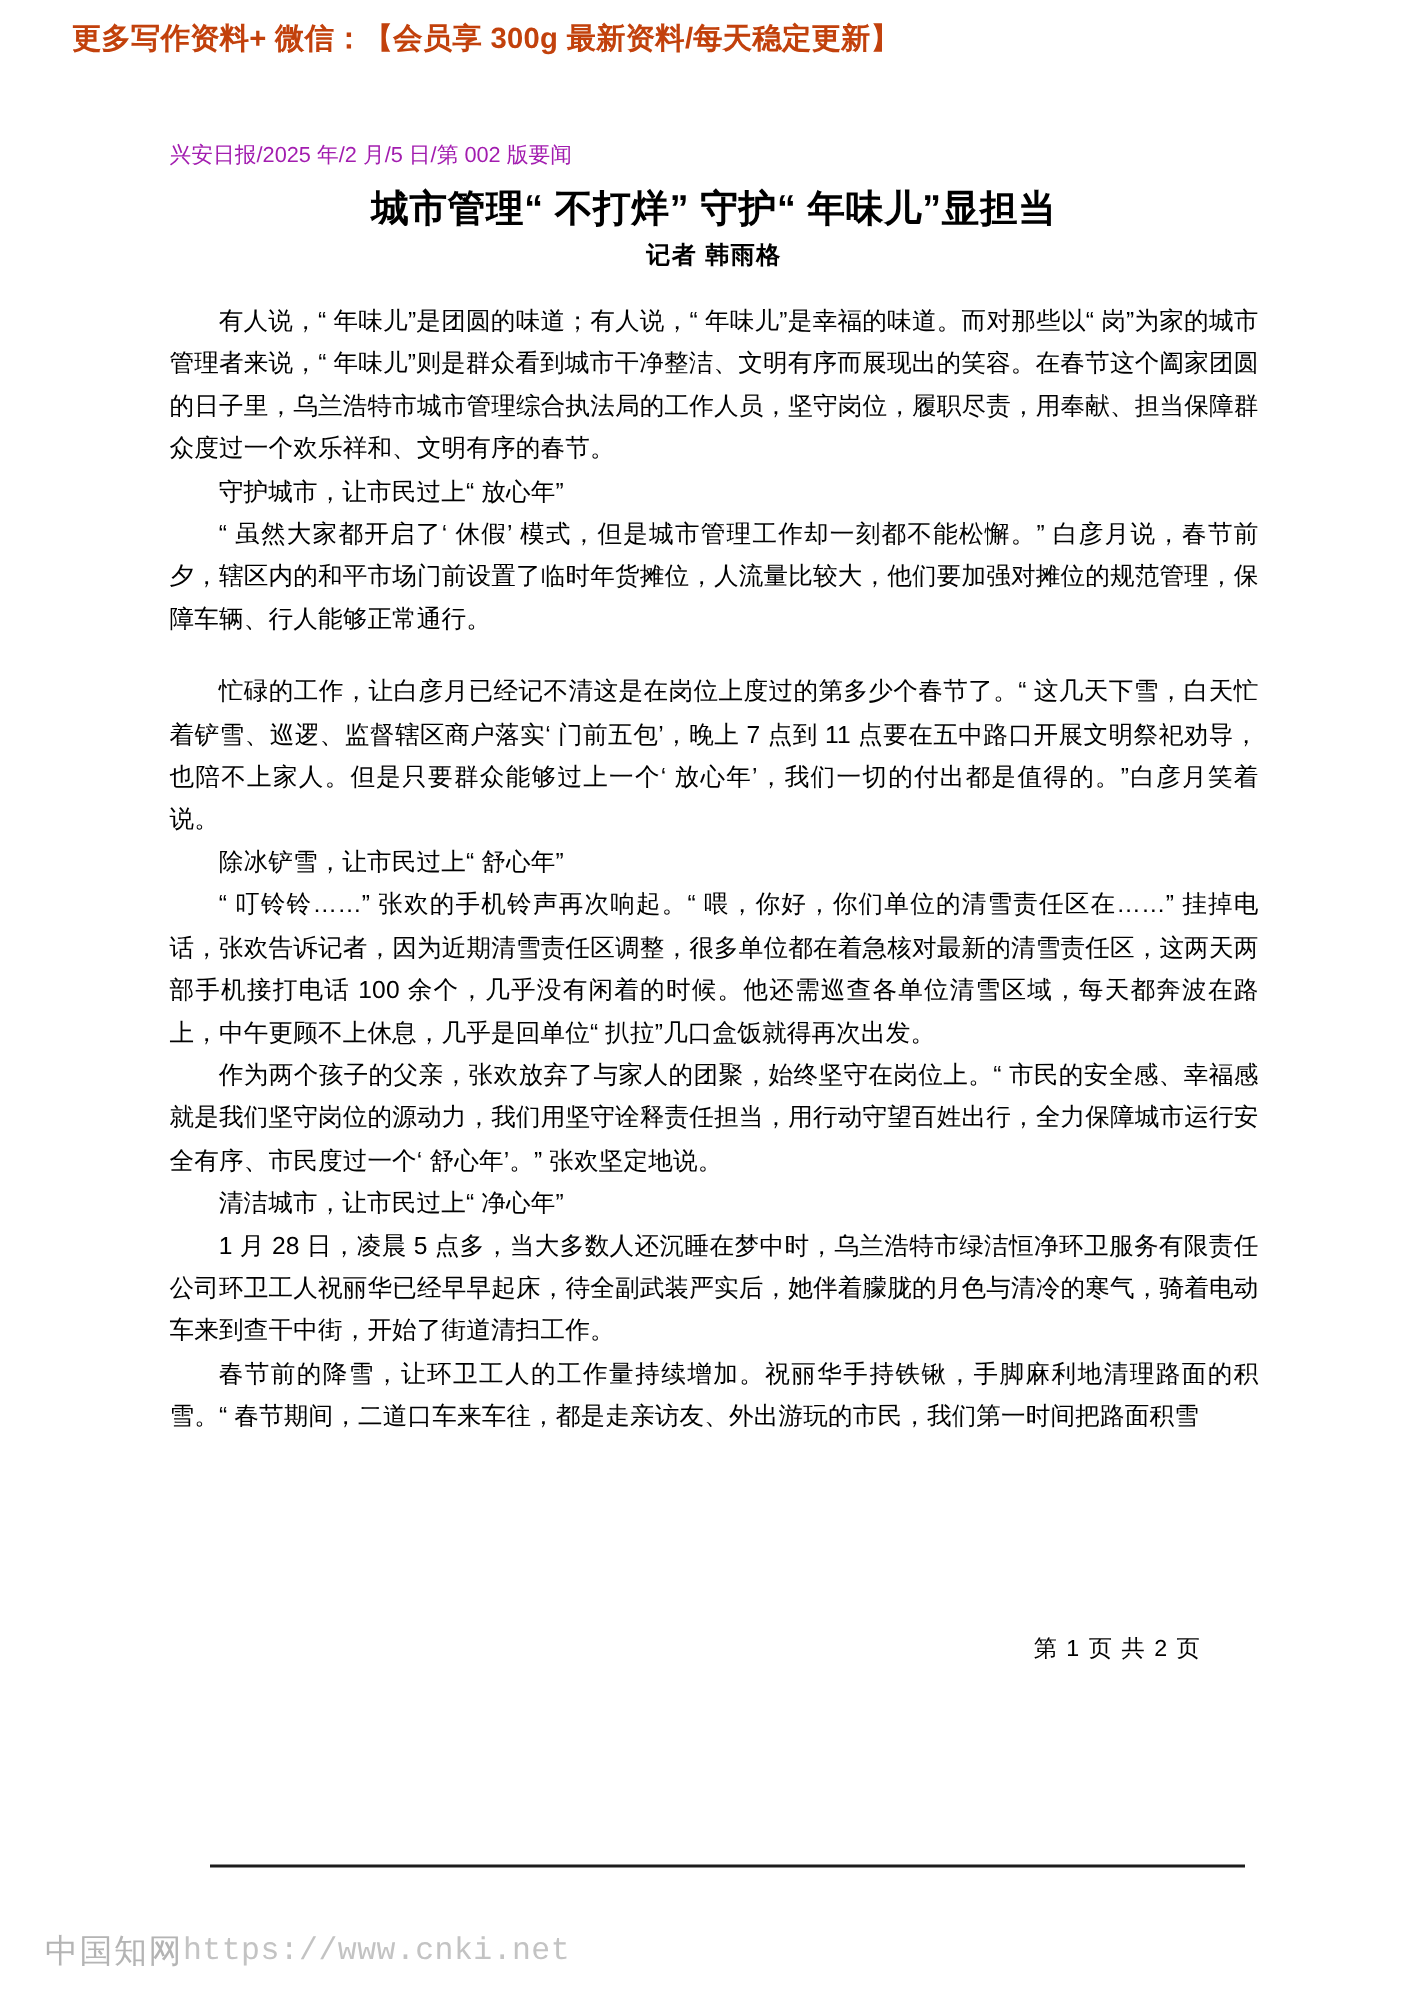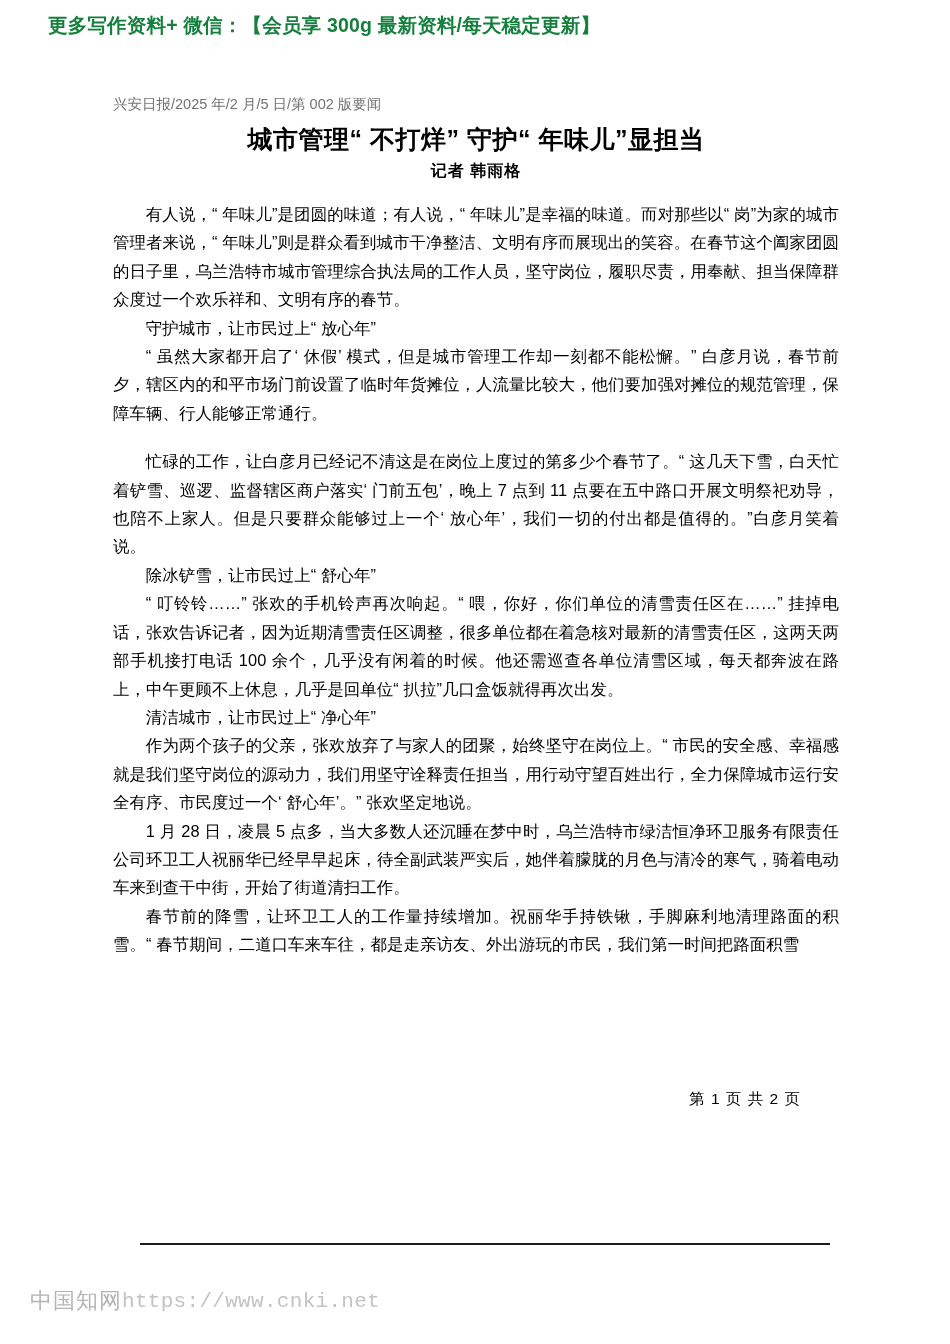--- a/index.html
+++ b/index.html
@@ -38,21 +38,21 @@
     position: absolute;
     left: 113px;
     top: 92px;
     width: 726px;
   }
 
   .source-line {
     font-family: "Liberation Sans", "DejaVu Sans", sans-serif;
     font-size: 14.5px;
     line-height: 24px;
-    color: #737373;
+    color: #a21caf;
     width: 330px;
     margin-bottom: 6px;
   }
 
   .headline {
     text-align: center;
     font-family: "Liberation Sans", "DejaVu Sans", sans-serif;
     font-size: 25px;
     font-weight: bold;
     letter-spacing: 0.5px;
@@ -132,39 +132,39 @@
     font-size: 21px;
     color: #c3c3c3;
     letter-spacing: 0.3px;
   }
 </style>
 </head>
 <body>
 
 <div class="page">
 
-  <div class="promo-banner" style="color:#15803d">更多写作资料+ 微信：【会员享 300g 最新资料/每天稳定更新】</div>
+  <div class="promo-banner" style="color:#c2410c">更多写作资料+ 微信：【会员享 300g 最新资料/每天稳定更新】</div>
 
   <div class="doc">
 
     <div class="source-line">兴安日报/2025 年/2 月/5 日/第 002 版要闻</div>
 
     <div class="headline">城市管理“ 不打烊”  守护“ 年味儿”显担当</div>
 
     <div class="byline">记者 韩雨格</div>
 
     <div class="article">
       <p class="para">有人说，“ 年味儿”是团圆的味道；有人说，“ 年味儿”是幸福的味道。而对那些以“ 岗”为家的城市管理者来说，“ 年味儿”则是群众看到城市干净整洁、文明有序而展现出的笑容。在春节这个阖家团圆的日子里，乌兰浩特市城市管理综合执法局的工作人员，坚守岗位，履职尽责，用奉献、担当保障群众度过一个欢乐祥和、文明有序的春节。</p>
       <p class="para">守护城市，让市民过上“ 放心年”</p>
       <p class="para">“ 虽然大家都开启了‘ 休假’ 模式，但是城市管理工作却一刻都不能松懈。” 白彦月说，春节前夕，辖区内的和平市场门前设置了临时年货摊位，人流量比较大，他们要加强对摊位的规范管理，保障车辆、行人能够正常通行。</p>
       <p class="para spaced-before">忙碌的工作，让白彦月已经记不清这是在岗位上度过的第多少个春节了。“ 这几天下雪，白天忙着铲雪、巡逻、监督辖区商户落实‘ 门前五包’，晚上 7 点到 11 点要在五中路口开展文明祭祀劝导，也陪不上家人。但是只要群众能够过上一个‘ 放心年’，我们一切的付出都是值得的。”白彦月笑着说。</p>
       <p class="para">除冰铲雪，让市民过上“ 舒心年”</p>
       <p class="para">“ 叮铃铃……” 张欢的手机铃声再次响起。“ 喂，你好，你们单位的清雪责任区在……” 挂掉电话，张欢告诉记者，因为近期清雪责任区调整，很多单位都在着急核对最新的清雪责任区，这两天两部手机接打电话 100 余个，几乎没有闲着的时候。他还需巡查各单位清雪区域，每天都奔波在路上，中午更顾不上休息，几乎是回单位“ 扒拉”几口盒饭就得再次出发。</p>
+      <p class="para">作为两个孩子的父亲，张欢放弃了与家人的团聚，始终坚守在岗位上。“ 市民的安全感、幸福感就是我们坚守岗位的源动力，我们用坚守诠释责任担当，用行动守望百姓出行，全力保障城市运行安全有序、市民度过一个‘ 舒心年’。” 张欢坚定地说。</p>
       <p class="para">清洁城市，让市民过上“ 净心年”</p>
-      <p class="para">作为两个孩子的父亲，张欢放弃了与家人的团聚，始终坚守在岗位上。“ 市民的安全感、幸福感就是我们坚守岗位的源动力，我们用坚守诠释责任担当，用行动守望百姓出行，全力保障城市运行安全有序、市民度过一个‘ 舒心年’。” 张欢坚定地说。</p>
       <p class="para">1 月 28 日，凌晨 5 点多，当大多数人还沉睡在梦中时，乌兰浩特市绿洁恒净环卫服务有限责任公司环卫工人祝丽华已经早早起床，待全副武装严实后，她伴着朦胧的月色与清冷的寒气，骑着电动车来到查干中街，开始了街道清扫工作。</p>
       <p class="para">春节前的降雪，让环卫工人的工作量持续增加。祝丽华手持铁锹，手脚麻利地清理路面的积雪。“ 春节期间，二道口车来车往，都是走亲访友、外出游玩的市民，我们第一时间把路面积雪</p>
     </div>
   </div>
 
   <div class="page-counter">
     <span class="inner">第 1 页 共 2 页</span>
   </div>
 
   <div class="bottom-rule"></div>

